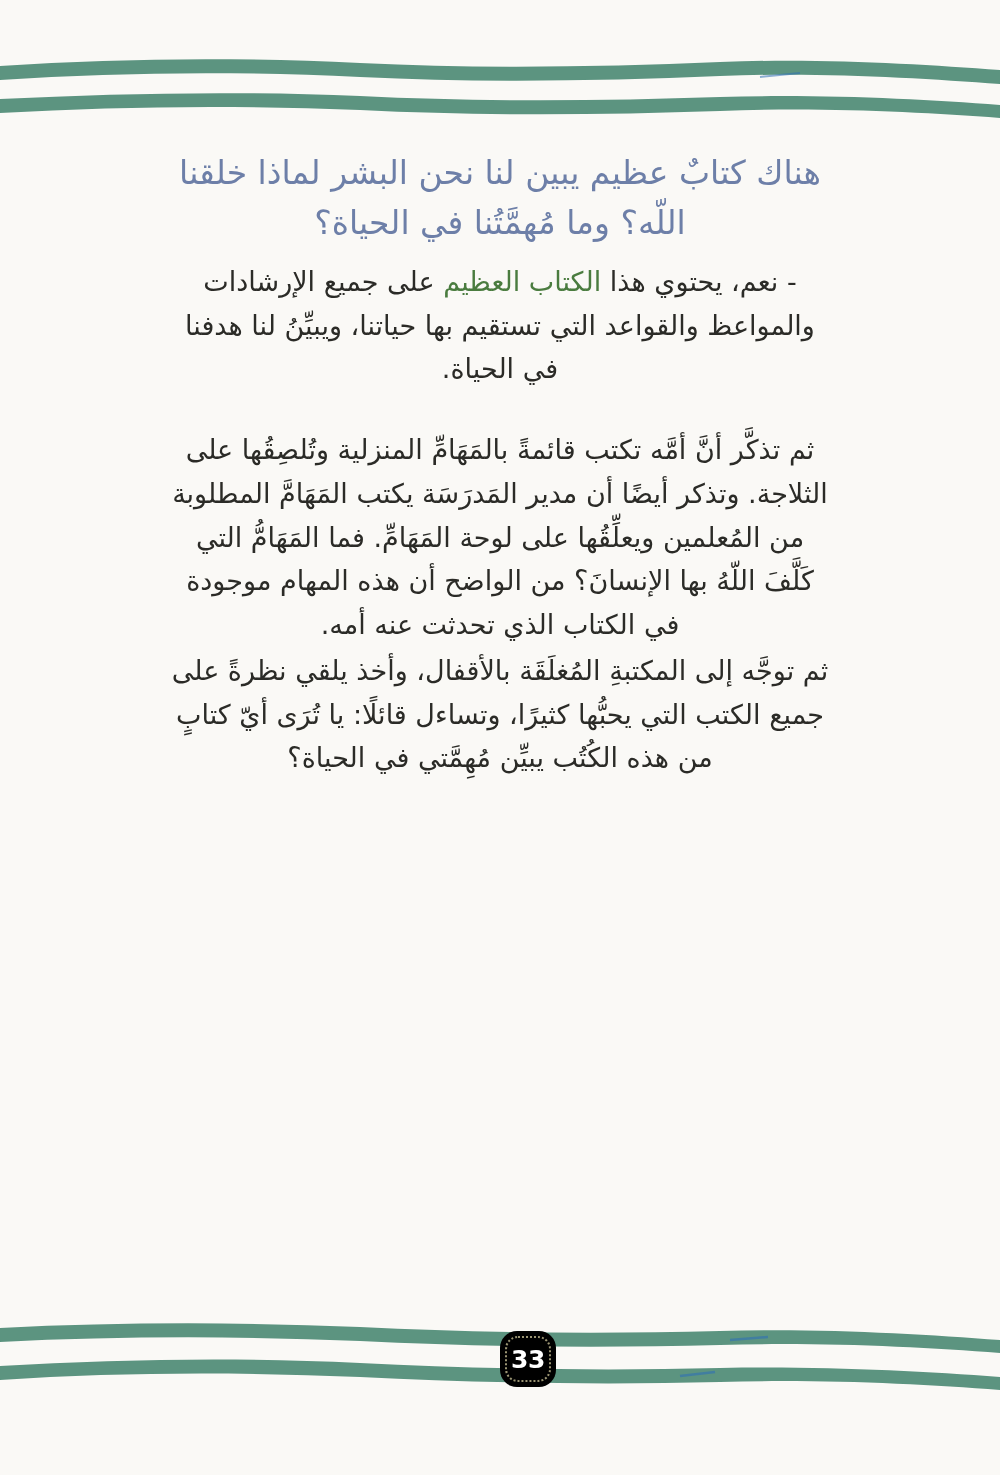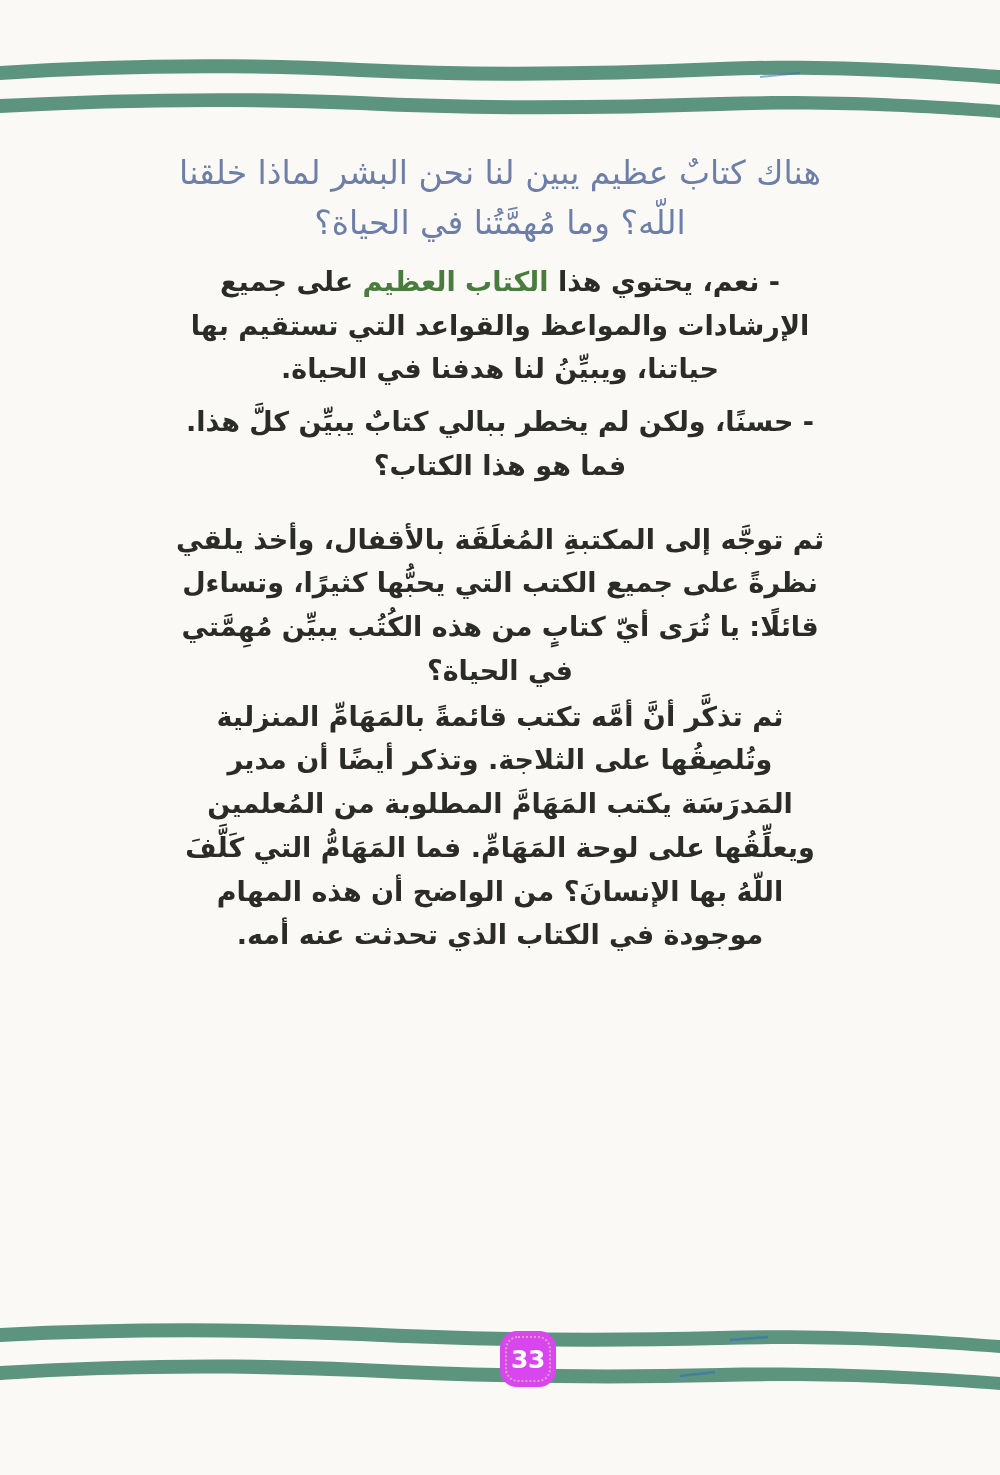--- a/index.html
+++ b/index.html
@@ -56,37 +56,37 @@
     text-align: center;
     letter-spacing: 0;
   }
 
   .para {
     color: #2b2b27;
     font-size: 27px;
     line-height: 1.62;
     margin: 0 0 2px 0;
     text-align: center;
-    font-weight: 700;
+    font-weight: 400;
   }
 
   .spacer-sm { height: 7px; }
   .spacer-md { height: 14px; }
 
   .accent-green { color: #4a7c3f; }
 
   
   .page-badge {
     position: absolute;
     left: 500px;
     top: 1331px;
     width: 56px;
     height: 56px;
     border-radius: 17px;
-    background: #d946ef;
+    background: #000000;
     display: flex;
     align-items: center;
     justify-content: center;
     box-shadow: 0 0 0 0 transparent;
   }
   .page-badge::before {
     content: "";
     position: absolute;
     left: 5px;
     top: 5px;
@@ -123,33 +123,32 @@
   <div class="content">
 
     <h1 class="heading">هناك كتابٌ عظيم يبين لنا نحن البشر لماذا خلقنا اللّه؟ وما مُهمَّتُنا في الحياة؟</h1>
 
     <div class="spacer-sm"></div>
 
     <p class="para"><span>- نعم، يحتوي هذا </span><span class="accent-green">الكتاب العظيم</span><span> على جميع الإرشادات والمواعظ والقواعد التي تستقيم بها حياتنا، ويبيِّنُ لنا هدفنا في الحياة.</span></p>
 
     <div class="spacer-sm"></div>
 
-    <p class="para">- حسنًا، ولكن لم يخطر ببالي كتابٌ يبيِّن كلَّ هذا. فما هو هذا الكتاب؟</p>
 
     <div class="spacer-sm"></div>
 
 
     <div class="spacer-md"></div>
 
 
     <div class="spacer-sm"></div>
 
+    <p class="para">ثم تذكَّر أنَّ أمَّه تكتب قائمةً بالمَهَامِّ المنزلية وتُلصِقُها على الثلاجة. وتذكر أيضًا أن مدير المَدرَسَة يكتب المَهَامَّ المطلوبة من المُعلمين ويعلِّقُها على لوحة المَهَامِّ. فما المَهَامُّ التي كَلَّفَ اللّهُ بها الإنسانَ؟ من الواضح أن هذه المهام موجودة في الكتاب الذي تحدثت عنه أمه.</p>
+
     <p class="para">ثم توجَّه إلى المكتبةِ المُغلَقَة بالأقفال، وأخذ يلقي نظرةً على جميع الكتب التي يحبُّها كثيرًا، وتساءل قائلًا: يا تُرَى أيّ كتابٍ من هذه الكُتُب يبيِّن مُهِمَّتي في الحياة؟</p>
-
-    <p class="para">ثم تذكَّر أنَّ أمَّه تكتب قائمةً بالمَهَامِّ المنزلية وتُلصِقُها على الثلاجة. وتذكر أيضًا أن مدير المَدرَسَة يكتب المَهَامَّ المطلوبة من المُعلمين ويعلِّقُها على لوحة المَهَامِّ. فما المَهَامُّ التي كَلَّفَ اللّهُ بها الإنسانَ؟ من الواضح أن هذه المهام موجودة في الكتاب الذي تحدثت عنه أمه.</p>
 
   </div>
 
   <div class="band-group bottom">
     <svg viewBox="0 0 1000 90" preserveAspectRatio="none" aria-hidden="true">
       <path d="M0,18 C120,12 240,12 360,17 C480,23 600,24 720,21 C820,18 920,24 1000,30 L1000,43 C920,37 820,32 720,35 C600,38 480,37 360,31 C240,26 120,26 0,32 Z" fill="#5c9480"></path>
       <path d="M0,56 C120,49 240,47 360,53 C480,59 600,61 720,58 C820,56 920,61 1000,67 L1000,80 C920,74 820,69 720,72 C600,75 480,73 360,67 C240,62 120,62 0,70 Z" fill="#5c9480"></path>
       <path d="M730,30 L768,27" stroke="#2f6fb5" stroke-width="2.5" fill="none" opacity="0.6"></path>
       <path d="M680,66 L715,62" stroke="#2f6fb5" stroke-width="2.5" fill="none" opacity="0.6"></path>
     </svg>

